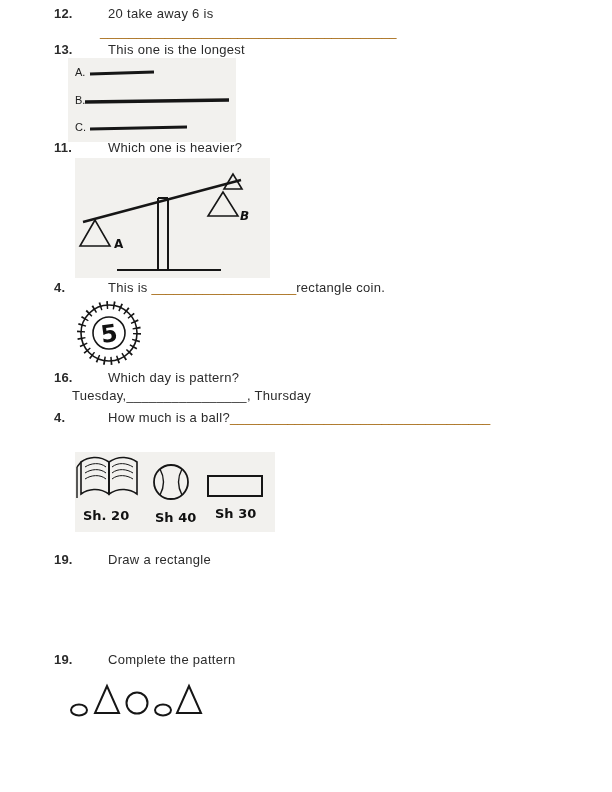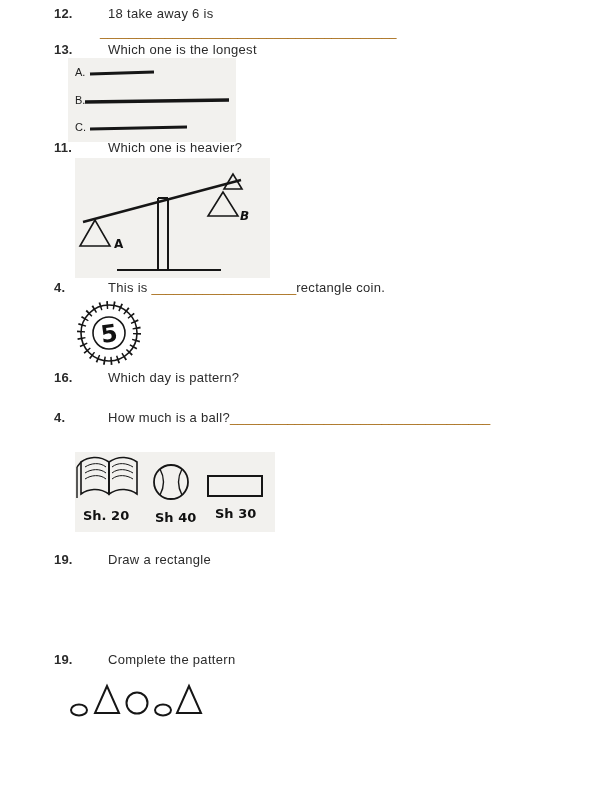--- a/index.html
+++ b/index.html
@@ -44,27 +44,27 @@
     font-size:13px;letter-spacing:.3px;white-space:nowrap;
   }
 </style>
 </head>
 <body>
 
 <div class="page">
 
   <div class="q" style="top:6px;">
     <span class="qnum">12.</span>
-    <span class="qtext">18 take away 6 is</span>
+    <span class="qtext">20 take away 6 is</span>
     <span class="blankline" style="position:absolute;left:100px;top:18px;">_________________________________________</span>
   </div>
 
   <div class="q" style="top:42px;">
     <span class="qnum">13.</span>
-    <span class="qtext">Which one is the longest</span>
+    <span class="qtext">This one is the longest</span>
   </div>
   <div class="imgbox" style="left:68px;top:58px;width:168px;height:84px;">
     <svg width="168" height="84" viewBox="0 0 168 84">
       <text class="svglabel" x="7" y="18" font-size="11">A.</text>
       <line class="ink" x1="22" y1="16" x2="86" y2="14" stroke-width="3"></line>
       <text class="svglabel" x="7" y="46" font-size="11">B.</text>
       <line class="ink" x1="17" y1="44" x2="161" y2="42" stroke-width="3.5"></line>
       <text class="svglabel" x="7" y="73" font-size="11">C.</text>
       <line class="ink" x1="22" y1="71" x2="119" y2="69" stroke-width="3"></line>
     </svg>
@@ -105,20 +105,21 @@
       <circle class="ink" cx="35" cy="35" r="28" stroke-width="8" stroke-dasharray="1.6 5.2"></circle>
       <circle class="ink" cx="35" cy="35" r="16" stroke-width="1.6"></circle>
       <text class="hand" x="35" y="44" font-size="24" font-weight="normal" text-anchor="middle" font-family="DejaVu Serif, serif" transform="rotate(-8 35 35)">5</text>
     </svg>
   </div>
 
   <div class="q" style="top:370px;">
     <span class="qnum">16.</span>
     <span class="qtext">Which day is pattern?</span>
   </div>
+  <span class="seq" style="top:388px;">Tuesday,________________, Thursday</span>
 
   <div class="q" style="top:410px;">
     <span class="qnum">4.</span>
     <span class="qtext"><span>How much is a ball?</span><span class="blankline">____________________________________</span></span>
   </div>
   <div class="imgbox" style="left:75px;top:452px;width:200px;height:80px;">
     <svg width="200" height="80" viewBox="0 0 200 80">
 
       <g>
         <path class="ink" d="M34,10 C24,3 13,5 6,10 L6,42 C13,37 24,35 34,42 Z" stroke-width="1.6"></path>

